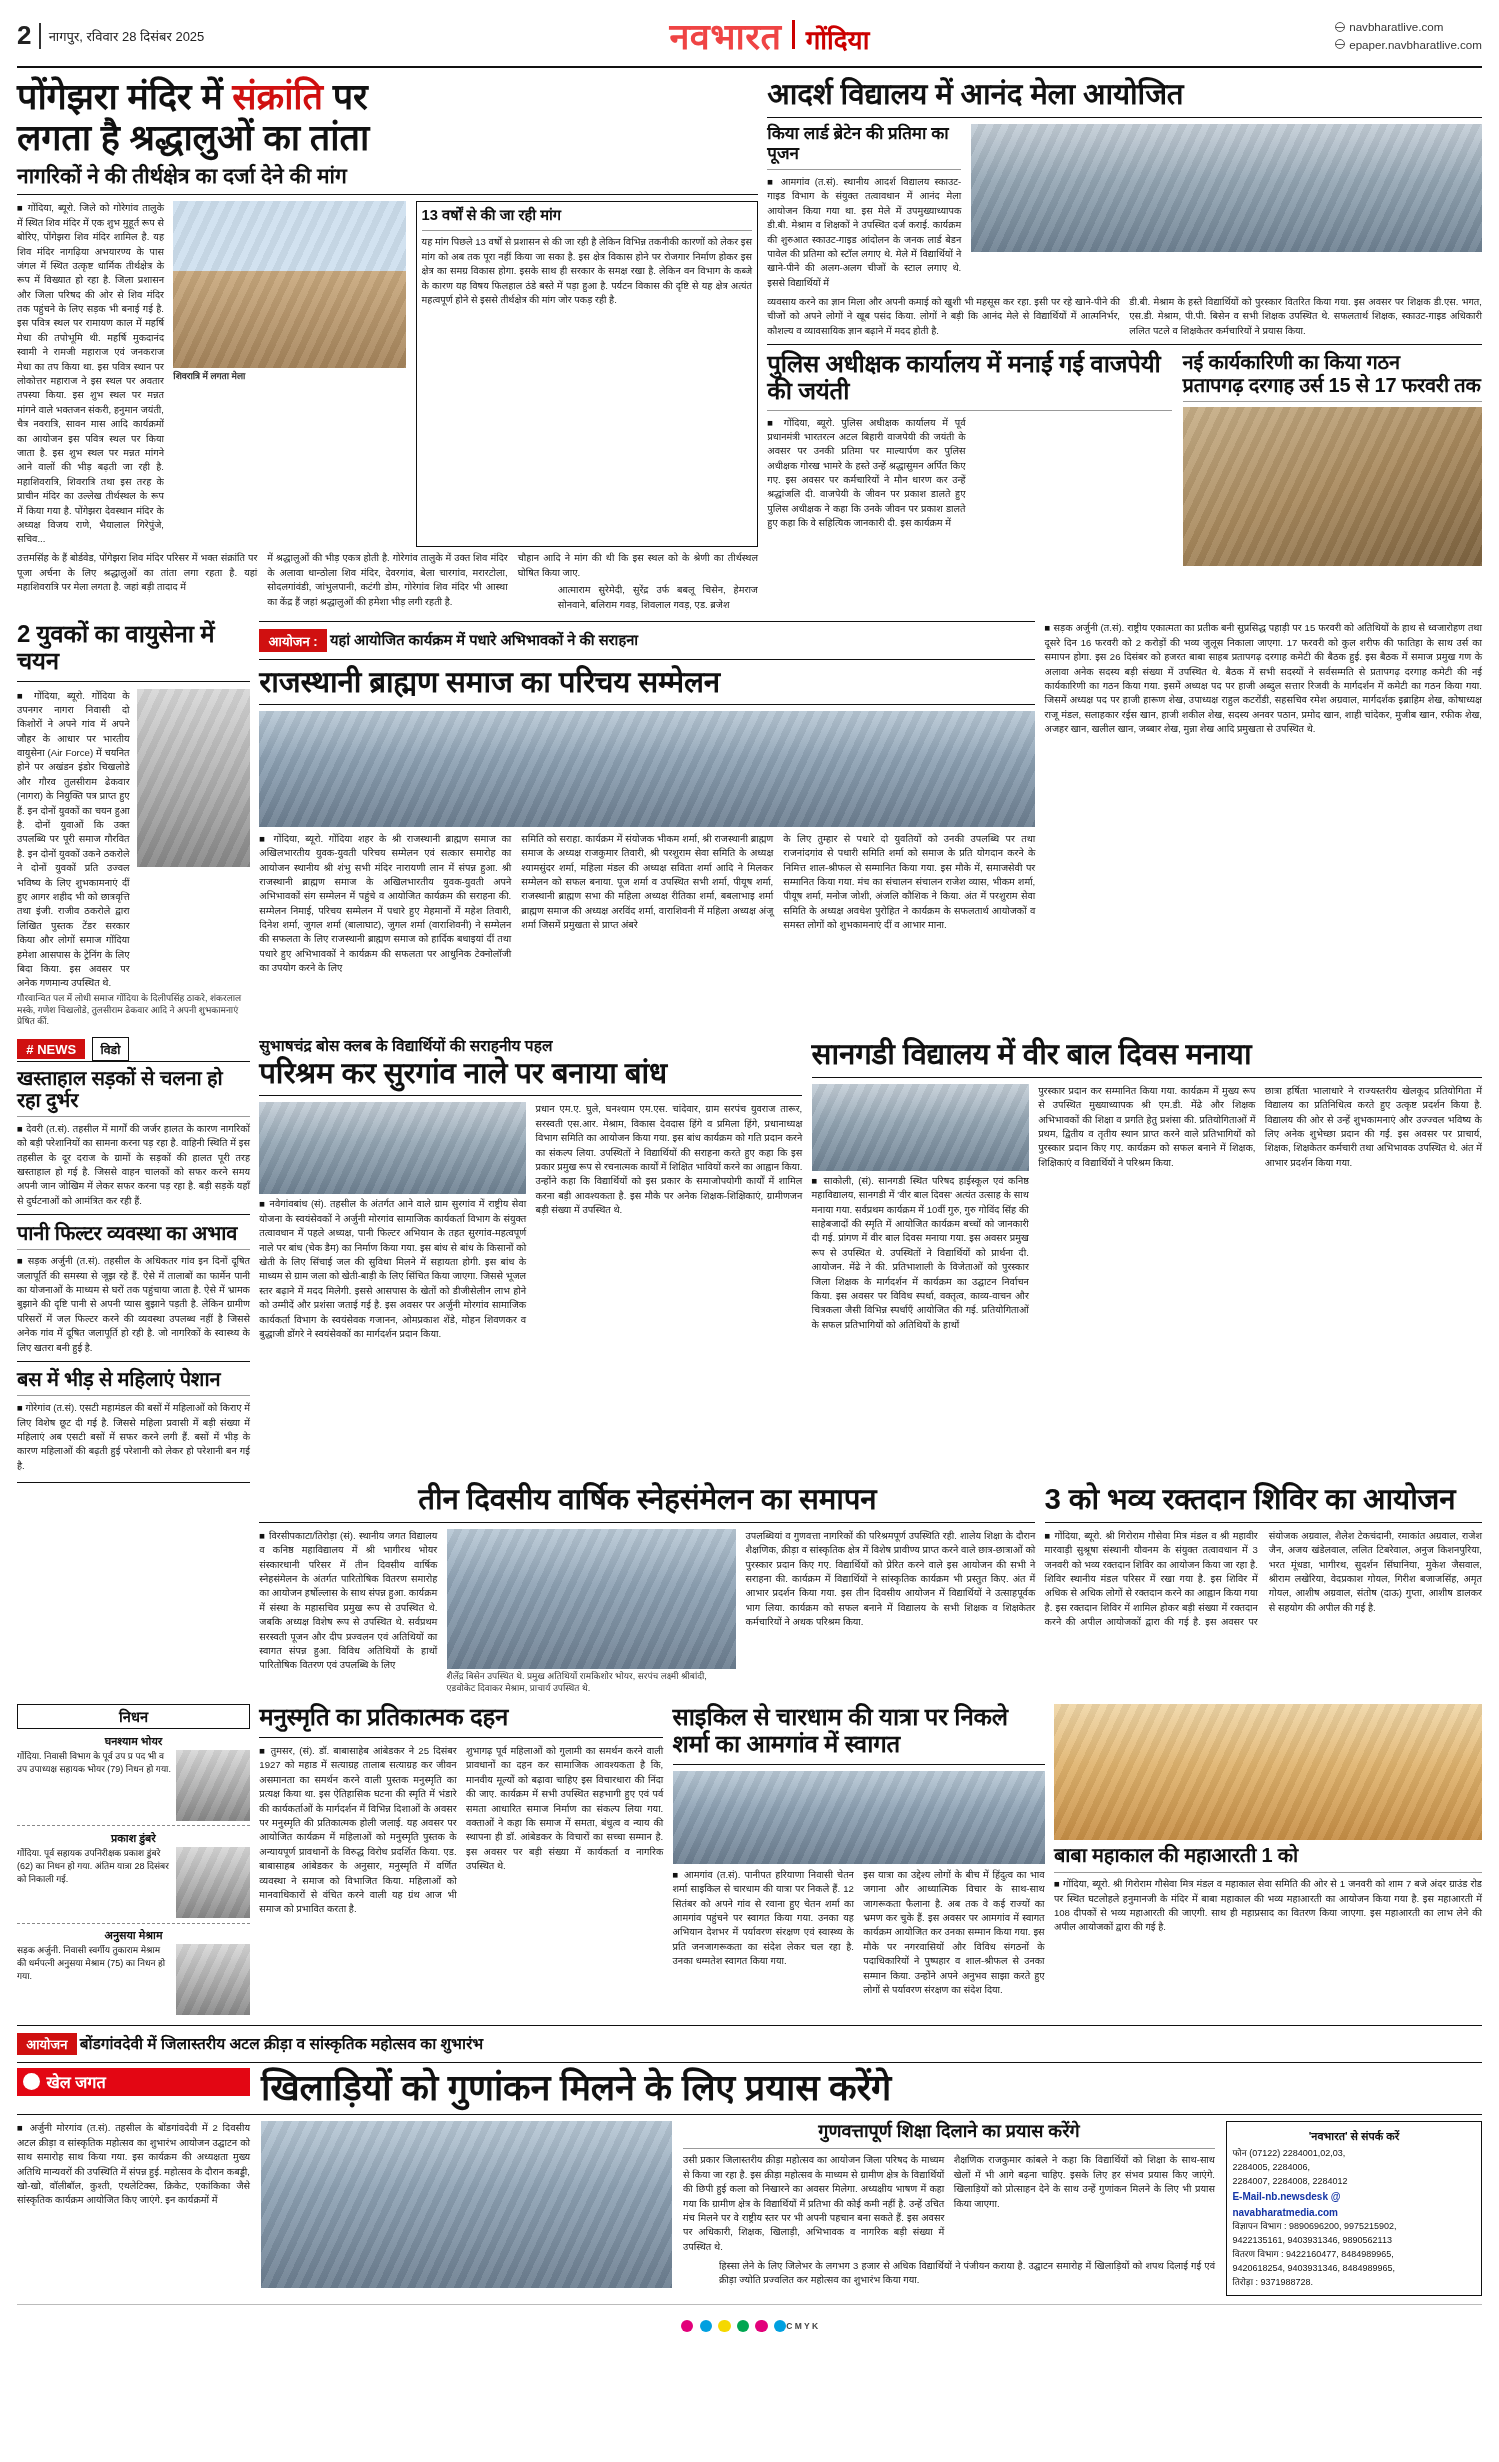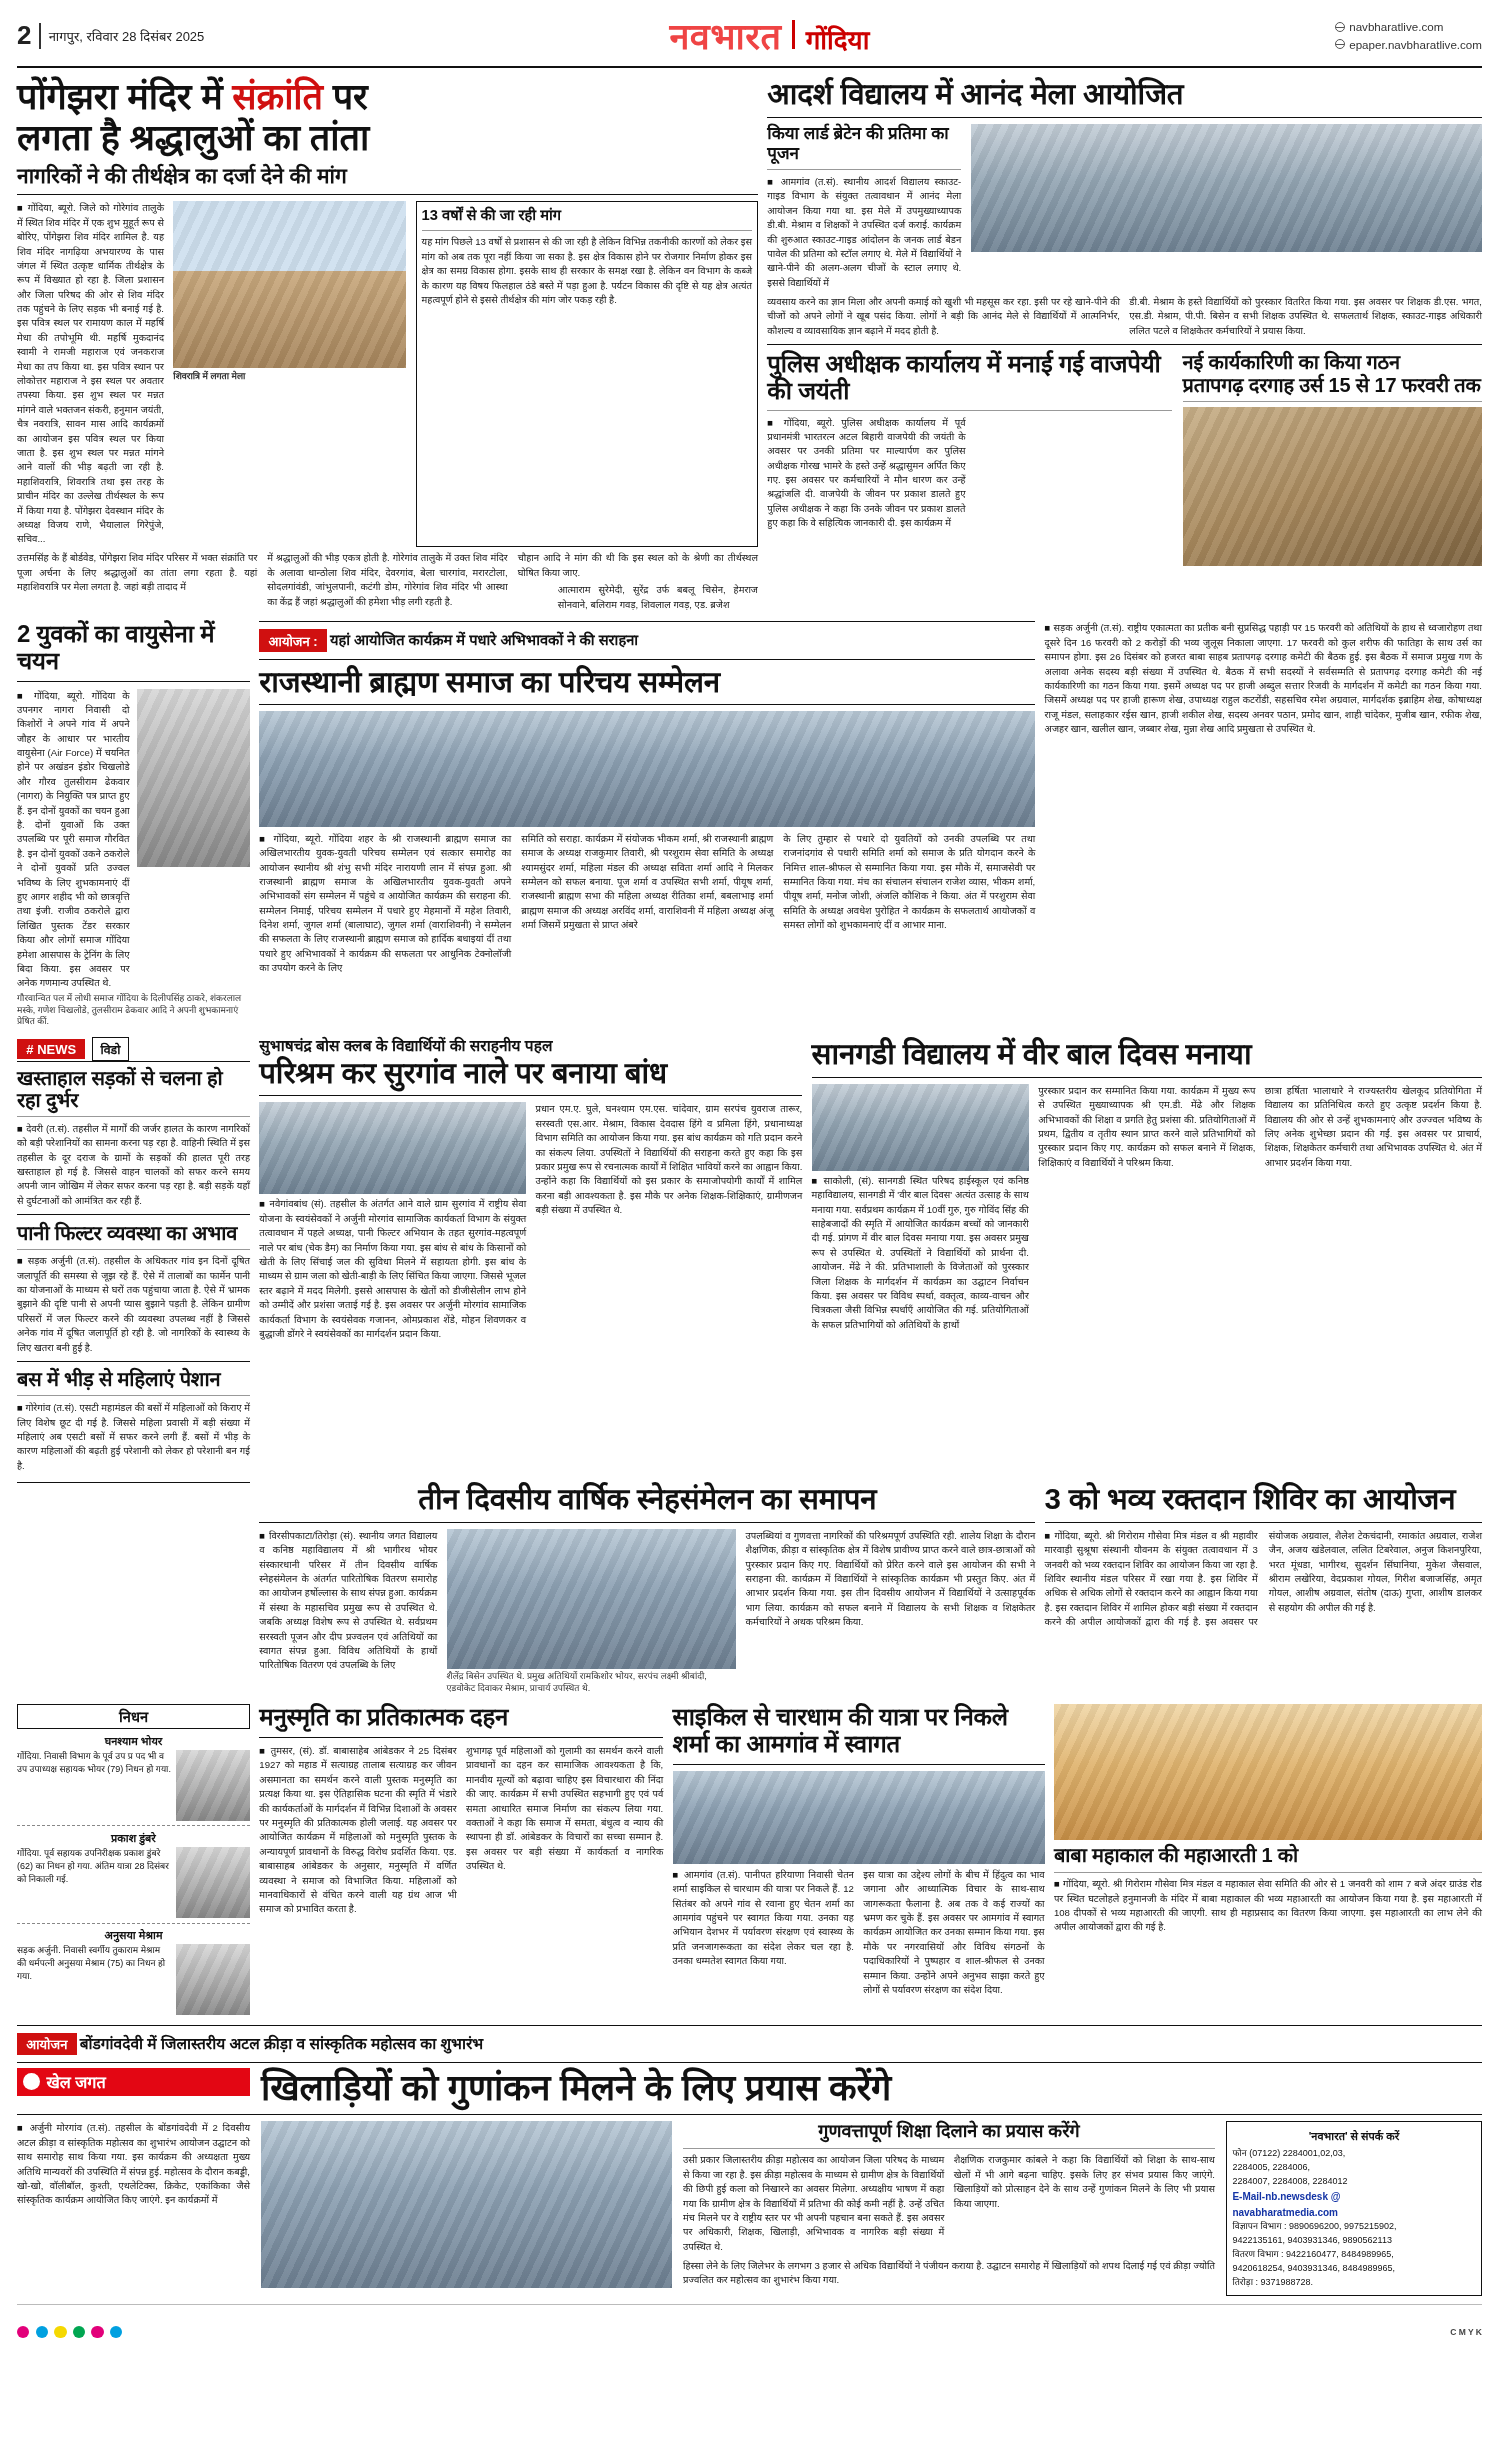--- a/index.html
+++ b/index.html
@@ -421,39 +421,39 @@
     <div class="grid" style="grid-template-columns: 233px 411px 1fr 256px;gap:11px;">
       <div class="body-text bullet">अर्जुनी मोरगांव (त.सं). तहसील के बोंडगांवदेवी में 2 दिवसीय अटल क्रीड़ा व सांस्कृतिक महोत्सव का शुभारंभ आयोजन उद्घाटन को साथ समारोह साथ किया गया. इस कार्यक्रम की अध्यक्षता मुख्य अतिथि मान्यवरों की उपस्थिति में संपन्न हुई. महोत्सव के दौरान कबड्डी, खो-खो, वॉलीबॉल, कुश्ती, एथलेटिक्स, क्रिकेट, एकांकिका जैसे सांस्कृतिक कार्यक्रम आयोजित किए जाएंगे. इन कार्यक्रमों में</div>
       <div class="photo crowd" style="height:167px;"></div>
       <div>
         <div class="sub-head center" style="font-size:18px;">गुणवत्तापूर्ण शिक्षा दिलाने का प्रयास करेंगे</div>
         <div class="rule-thin"></div>
         <div class="grid" style="grid-template-columns:1fr 1fr;gap:9.3px;">
           <div class="body-text">उसी प्रकार जिलास्तरीय क्रीड़ा महोत्सव का आयोजन जिला परिषद के माध्यम से किया जा रहा है. इस क्रीड़ा महोत्सव के माध्यम से ग्रामीण क्षेत्र के विद्यार्थियों की छिपी हुई कला को निखारने का अवसर मिलेगा. अध्यक्षीय भाषण में कहा गया कि ग्रामीण क्षेत्र के विद्यार्थियों में प्रतिभा की कोई कमी नहीं है. उन्हें उचित मंच मिलने पर वे राष्ट्रीय स्तर पर भी अपनी पहचान बना सकते हैं. इस अवसर पर अधिकारी, शिक्षक, खिलाड़ी, अभिभावक व नागरिक बड़ी संख्या में उपस्थित थे.</div>
           <div class="body-text">शैक्षणिक राजकुमार कांबले ने कहा कि विद्यार्थियों को शिक्षा के साथ-साथ खेलों में भी आगे बढ़ना चाहिए. इसके लिए हर संभव प्रयास किए जाएंगे. खिलाड़ियों को प्रोत्साहन देने के साथ उन्हें गुणांकन मिलने के लिए भी प्रयास किया जाएगा.</div>
         </div>
-        <div class="body-text" style="margin-top:4.7px;">हिस्सा लेने के लिए जिलेभर के लगभग 3 हजार से अधिक विद्यार्थियों ने पंजीयन कराया है. उद्घाटन समारोह में खिलाड़ियों को शपथ दिलाई गई एवं क्रीड़ा ज्योति प्रज्वलित कर महोत्सव का शुभारंभ किया गया.</div>
+        <div class="body-text" style="margin-top:4.7px;margin-left:36px;">हिस्सा लेने के लिए जिलेभर के लगभग 3 हजार से अधिक विद्यार्थियों ने पंजीयन कराया है. उद्घाटन समारोह में खिलाड़ियों को शपथ दिलाई गई एवं क्रीड़ा ज्योति प्रज्वलित कर महोत्सव का शुभारंभ किया गया.</div>
       </div>
       <div class="contact-box">
         <span class="ttl">'नवभारत' से संपर्क करें</span>
         <div>फोन (07122) 2284001,02,03,</div>
         <div>2284005,              2284006,</div>
         <div>2284007, 2284008, 2284012</div>
         <div class="mailtxt">E-Mail-nb.newsdesk @</div>
         <div class="mailtxt">navabharatmedia.com</div>
         <div>विज्ञापन विभाग : 9890696200, 9975215902,</div>
         <div>9422135161, 9403931346, 9890562113</div>
         <div>वितरण विभाग : 9422160477, 8484989965,</div>
         <div>9420618254, 9403931346, 8484989965,</div>
         <div>तिरोड़ा : 9371988728.</div>
       </div>
     </div>
   </div>
 
-  <div style="display:flex;justify-content:space-between;align-items:center;margin-top:7.8px;border-top:0.8px solid #bbb;padding-top:21px;">
+  <div style="display:flex;justify-content:center;align-items:center;margin-top:7.8px;border-top:0.8px solid #bbb;padding-top:15px;">
     <div class="dots-row">
       <span class="dot" style="background:#e2007a"></span>
       <span class="dot" style="background:#00a0e0"></span>
       <span class="dot" style="background:#f5d800"></span>
       <span class="dot" style="background:#00a651"></span>
       <span class="dot" style="background:#e2007a"></span>
       <span class="dot" style="background:#00a0e0"></span>
     </div>
     <div class="smallcap bold">C M Y K</div>
   </div>

